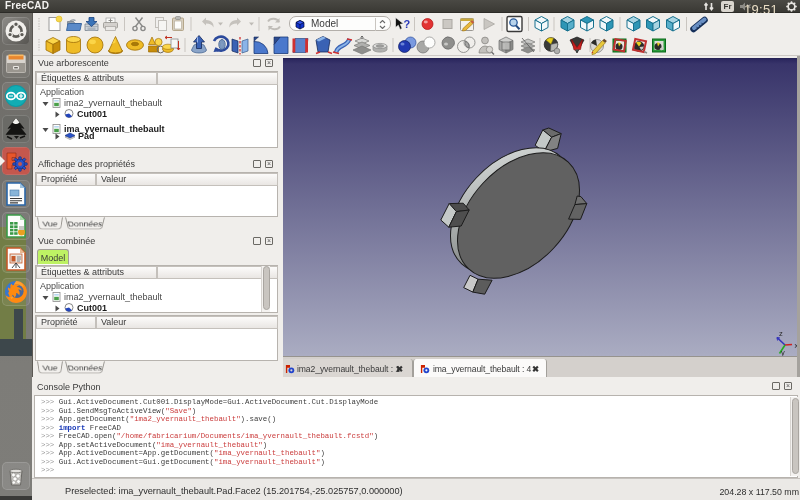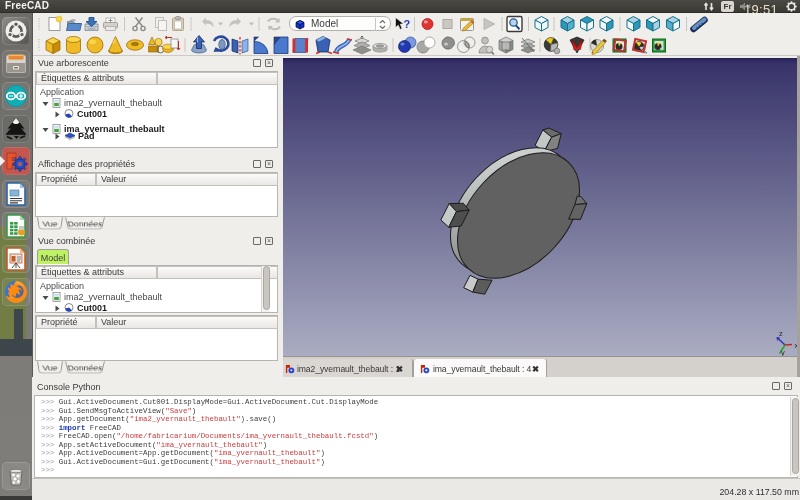--- a/index.html
+++ b/index.html
@@ -687,14 +687,15 @@
 <span class="p">&gt;&gt;&gt; </span>App.ActiveDocument=App.getDocument(<span class="s">"ima_yvernault_thebault"</span>)
 <span class="p">&gt;&gt;&gt; </span>Gui.ActiveDocument=Gui.getDocument(<span class="s">"ima_yvernault_thebault"</span>)
 <span class="p">&gt;&gt;&gt; </span></div>
     <div class="abs" style="left:755px;top:1px;width:8px;height:79px;background:#f4f2f0;border-left:1px solid #d8d5d1">
       <div class="abs" style="left:1px;top:1px;width:7px;height:76px;background:#c9c5c0;border:1px solid #a9a5a0;border-radius:4px"></div>
     </div>
   </div>
 </div>
 
 <div class="abs" id="status">
+  <div class="abs" style="left:33px;top:7px">Preselected: ima_yvernault_thebault.Pad.Face2 (15.201754,-25.025757,0.000000)</div>
   <div class="abs" style="right:1px;top:8px;font-size:8.8px">204.28 x 117.50 mm</div>
 </div>
 
 </body></html>

